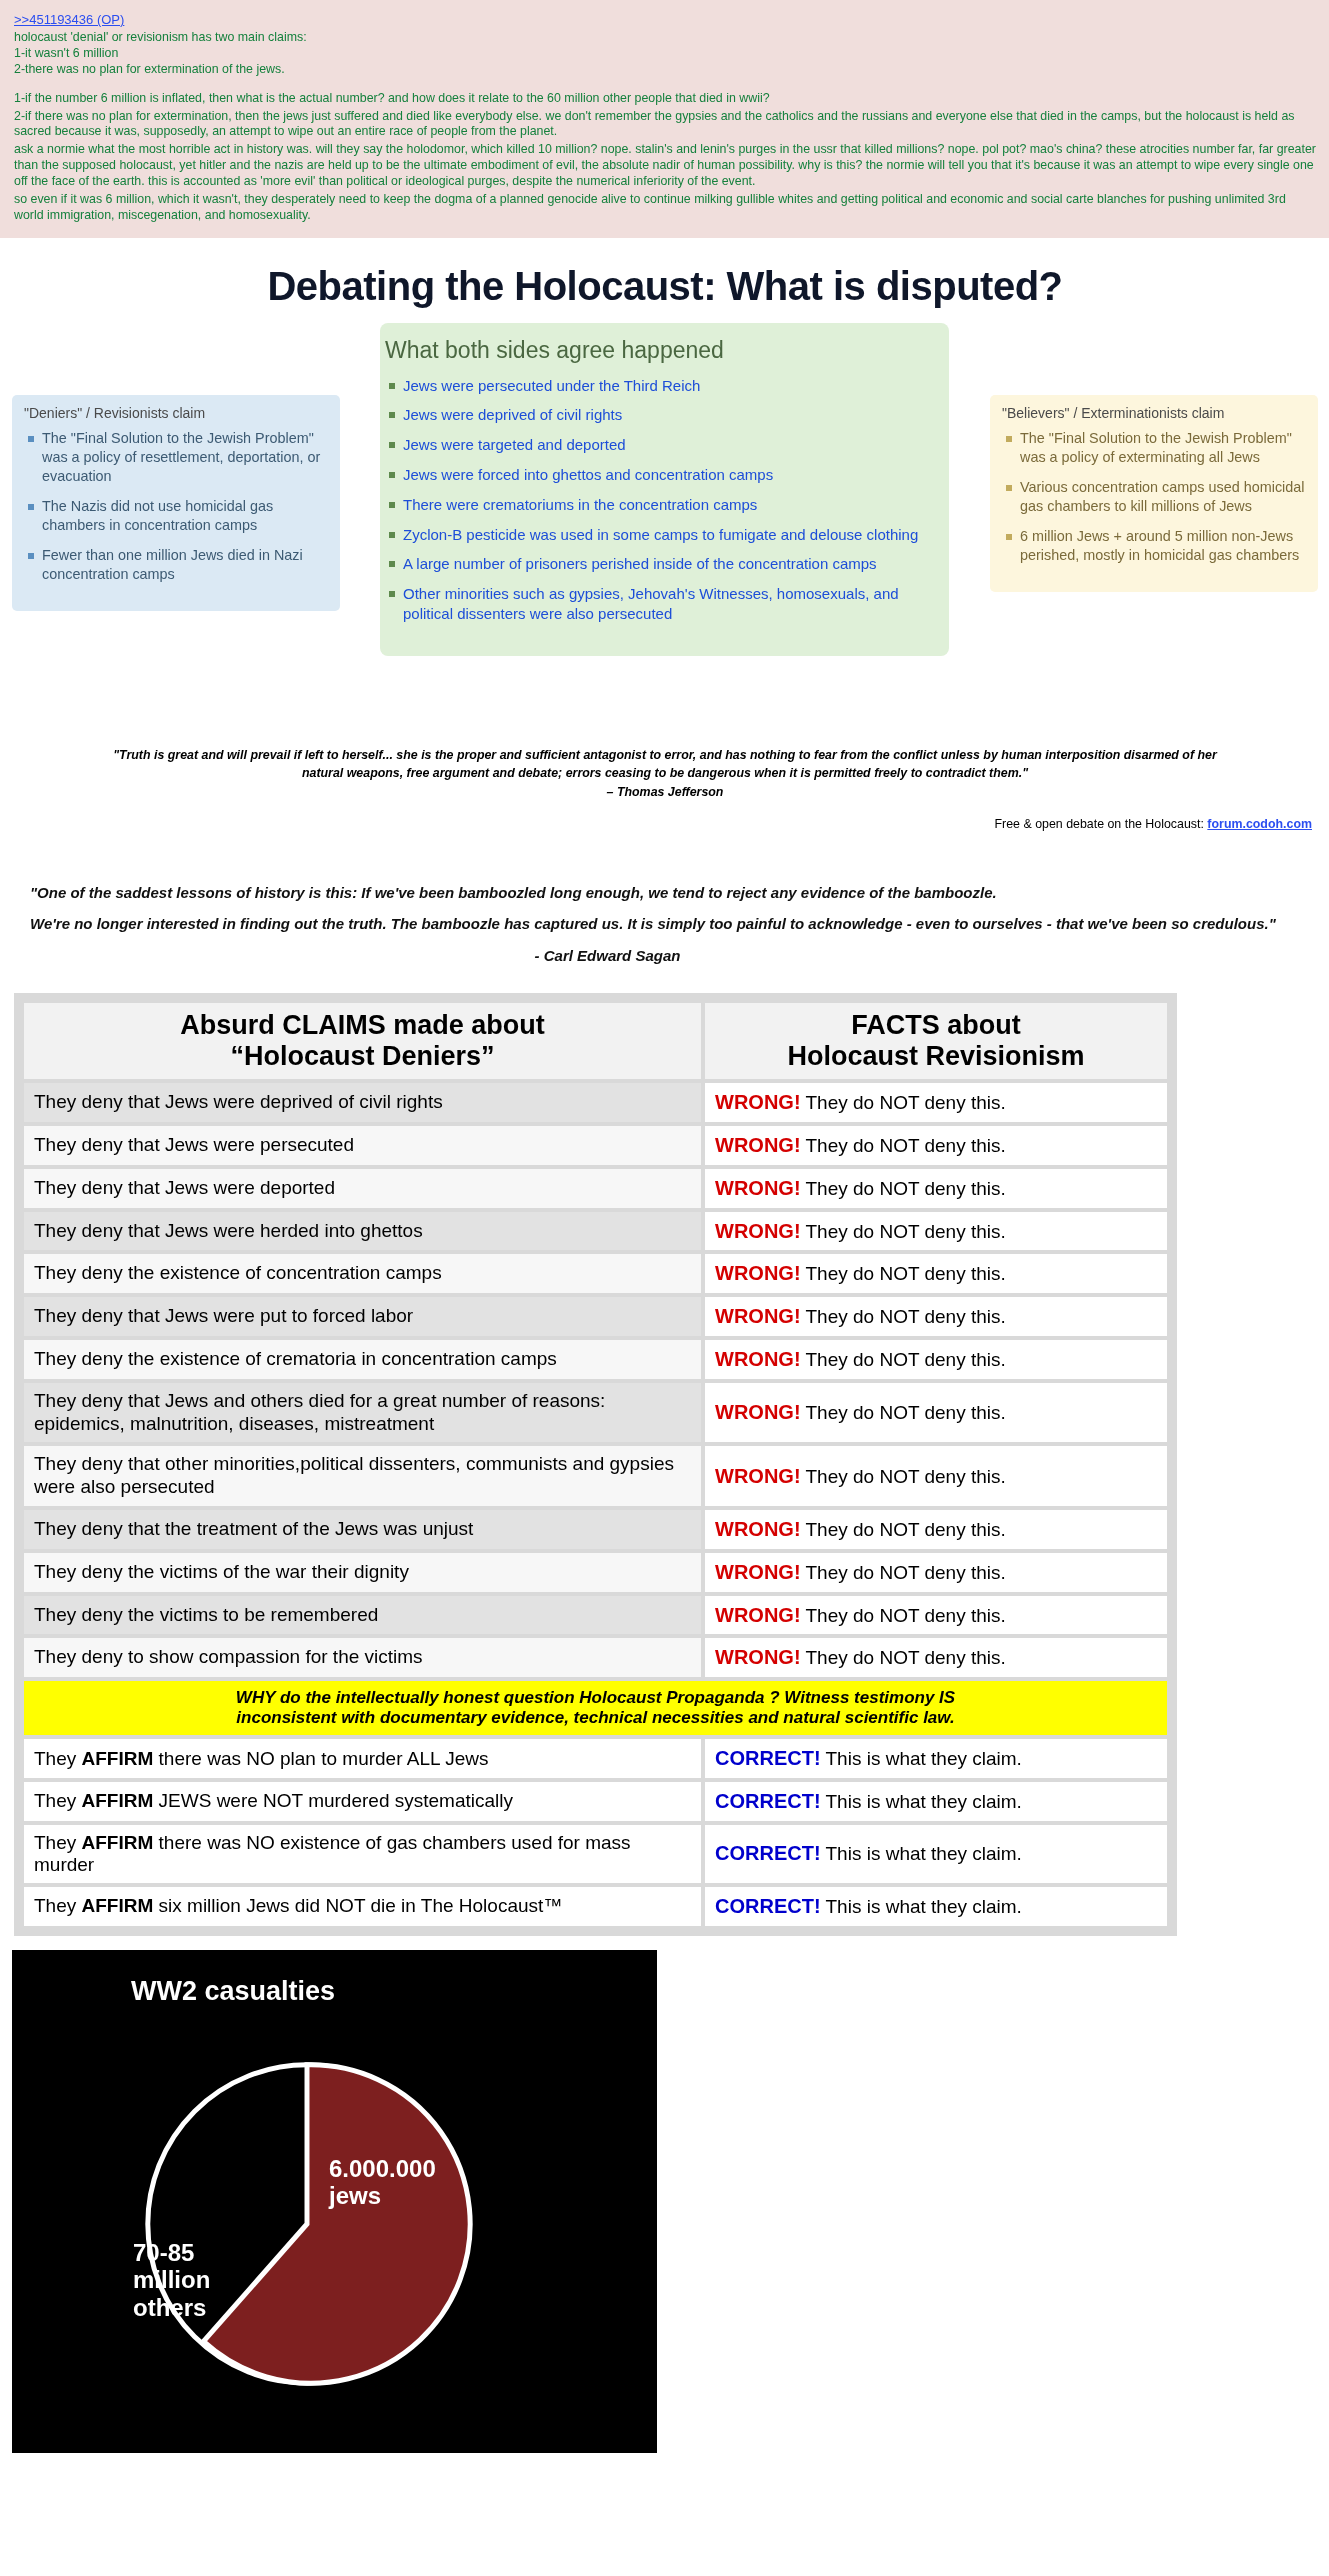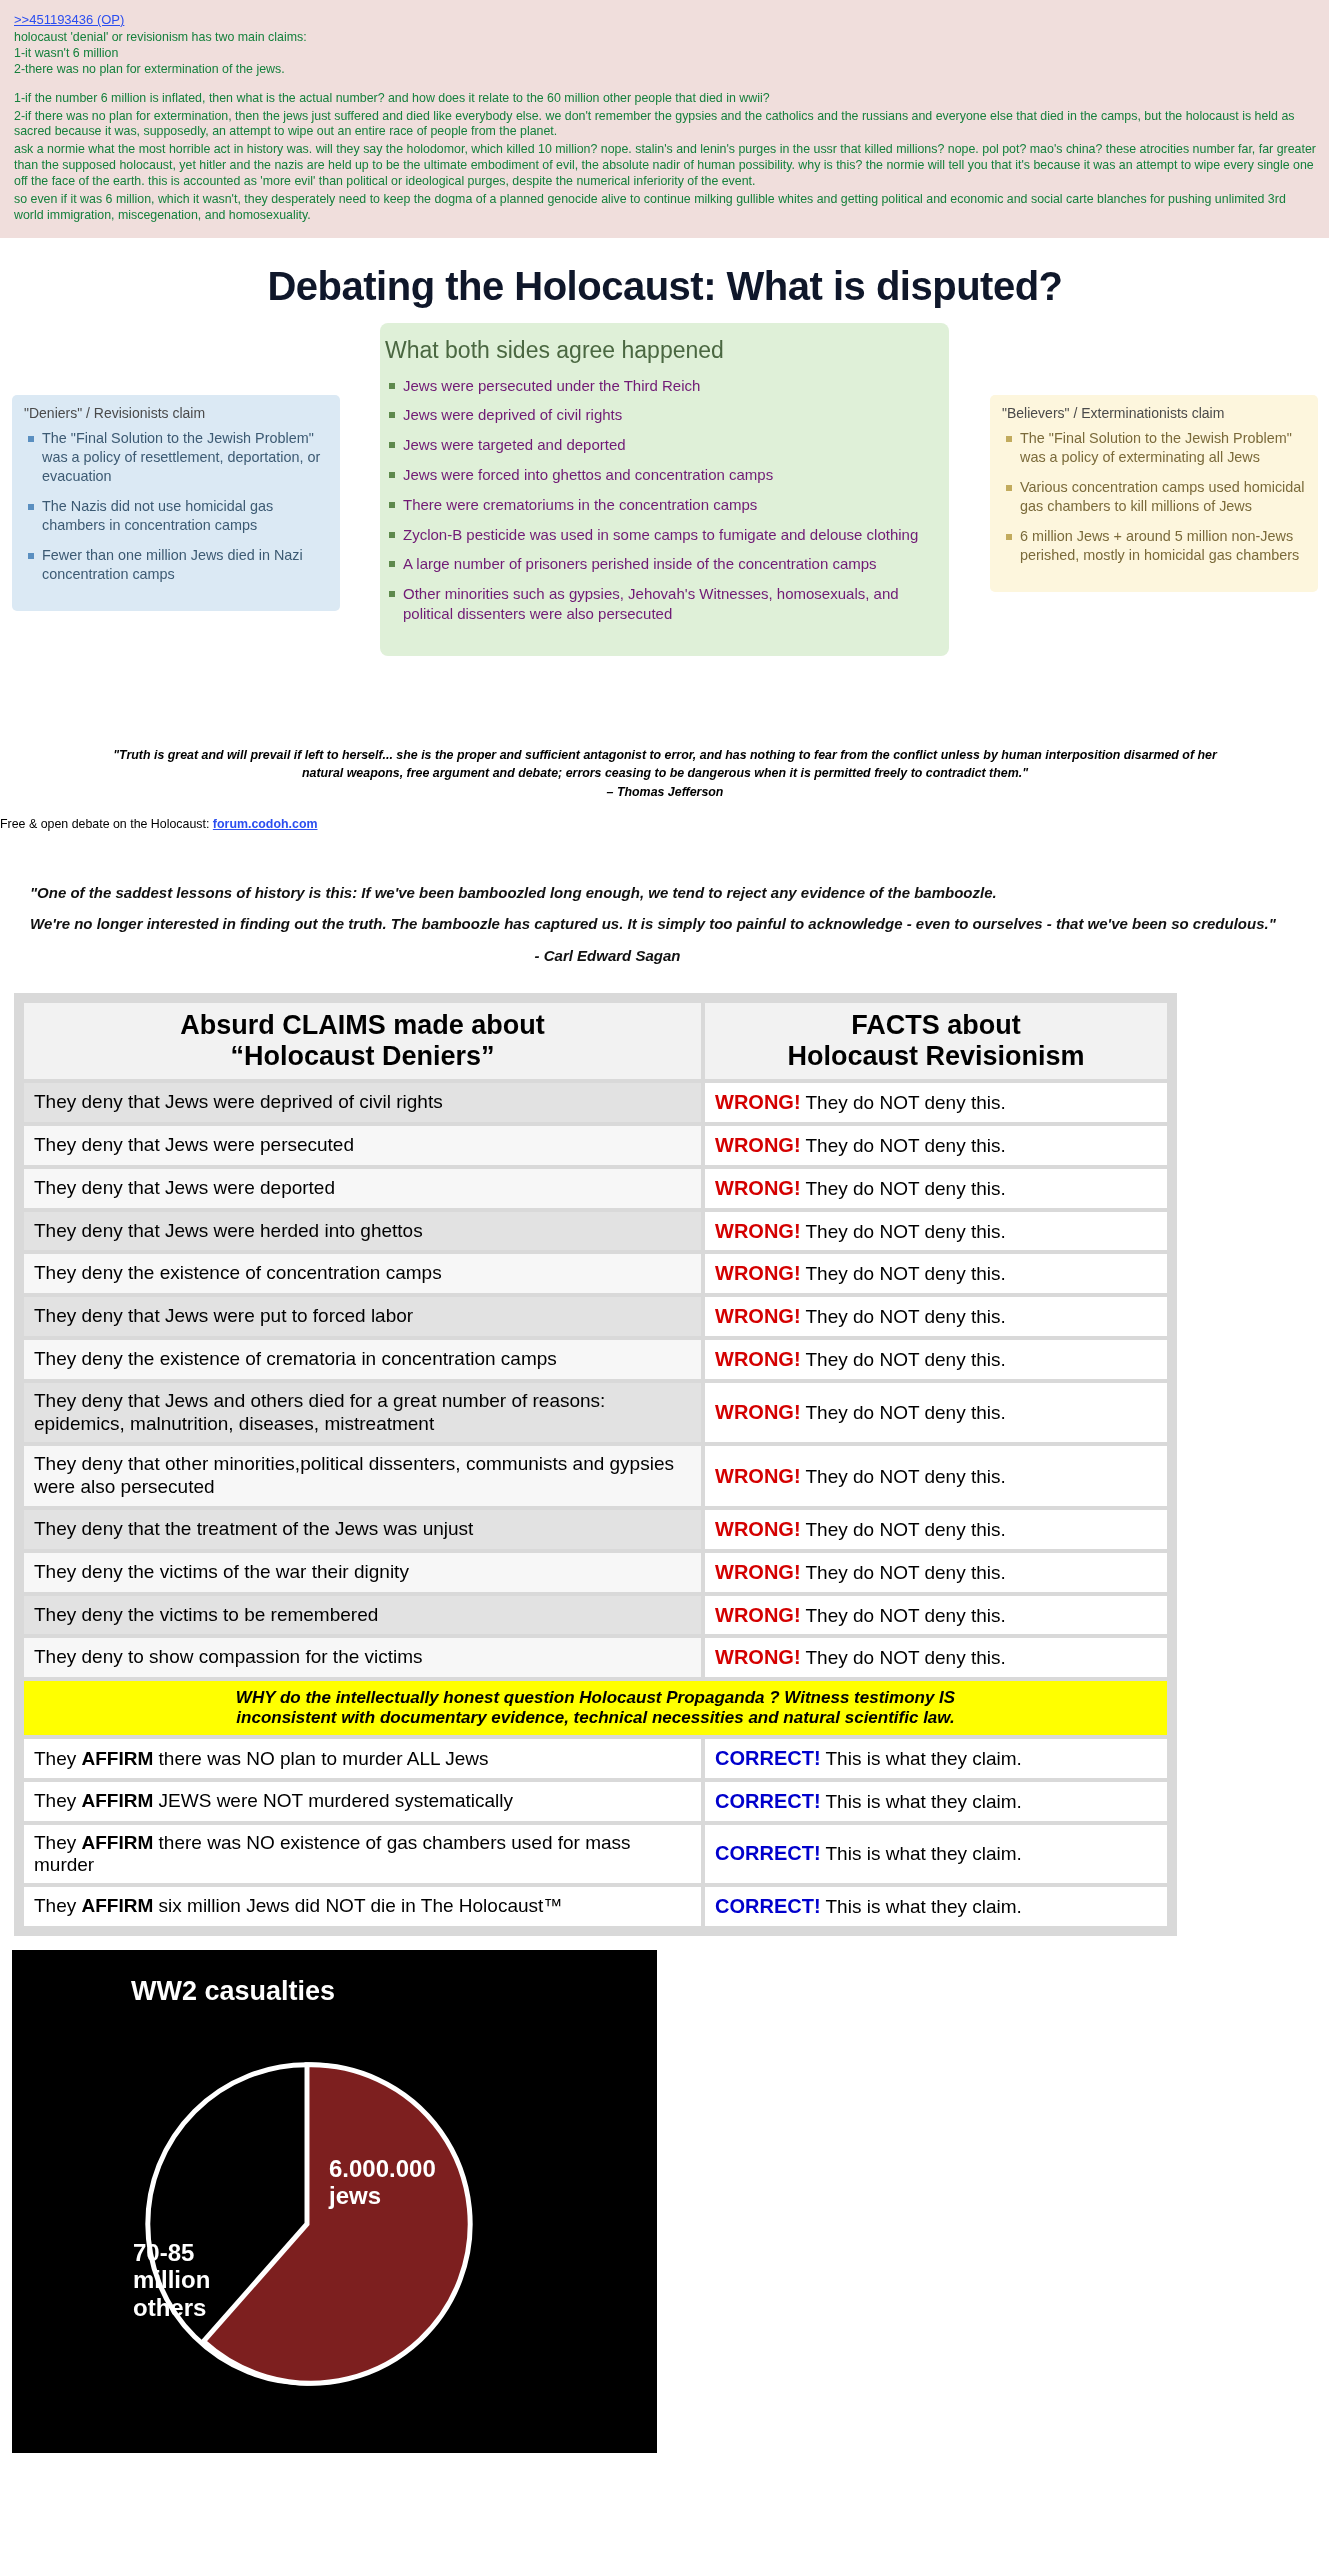--- a/index.html
+++ b/index.html
@@ -108,21 +108,21 @@
     list-style: none;
   }
   .col-left li, .col-right li, .col-mid li {
     position: relative;
     margin-bottom: 11px;
     line-height: 1.32;
     font-family: "Liberation Sans", sans-serif;
   }
   .col-left li { font-size: 14.4px; color: #3c5a73; }
   .col-right li { font-size: 14.4px; color: #7a6a3a; }
-  .col-mid li { font-size: 15px; color: #701a75; margin-bottom: 10px; }
+  .col-mid li { font-size: 15px; color: #1d4ed8; margin-bottom: 10px; }
   .col-left li::before {
     content: "";
     position: absolute;
     left: -14px;
     top: 7px;
     width: 6px; height: 6px;
     background: #5a8fc0;
   }
   .col-right li::before {
     content: "";
@@ -154,20 +154,21 @@
   }
   .quote-author {
     text-align: center;
     font-style: italic;
     font-weight: bold;
     font-size: 12.4px;
     margin-top: 2px;
     color: #000;
   }
   .footer-line {
+    text-align: right;
     font-size: 12.4px;
     padding-right: 18px;
     margin-top: 18px;
     color: #000;
     font-family: "Liberation Sans", sans-serif;
   }
   .footer-line a {
     color: #2b4ef0;
     font-weight: bold;
     text-decoration: underline;

